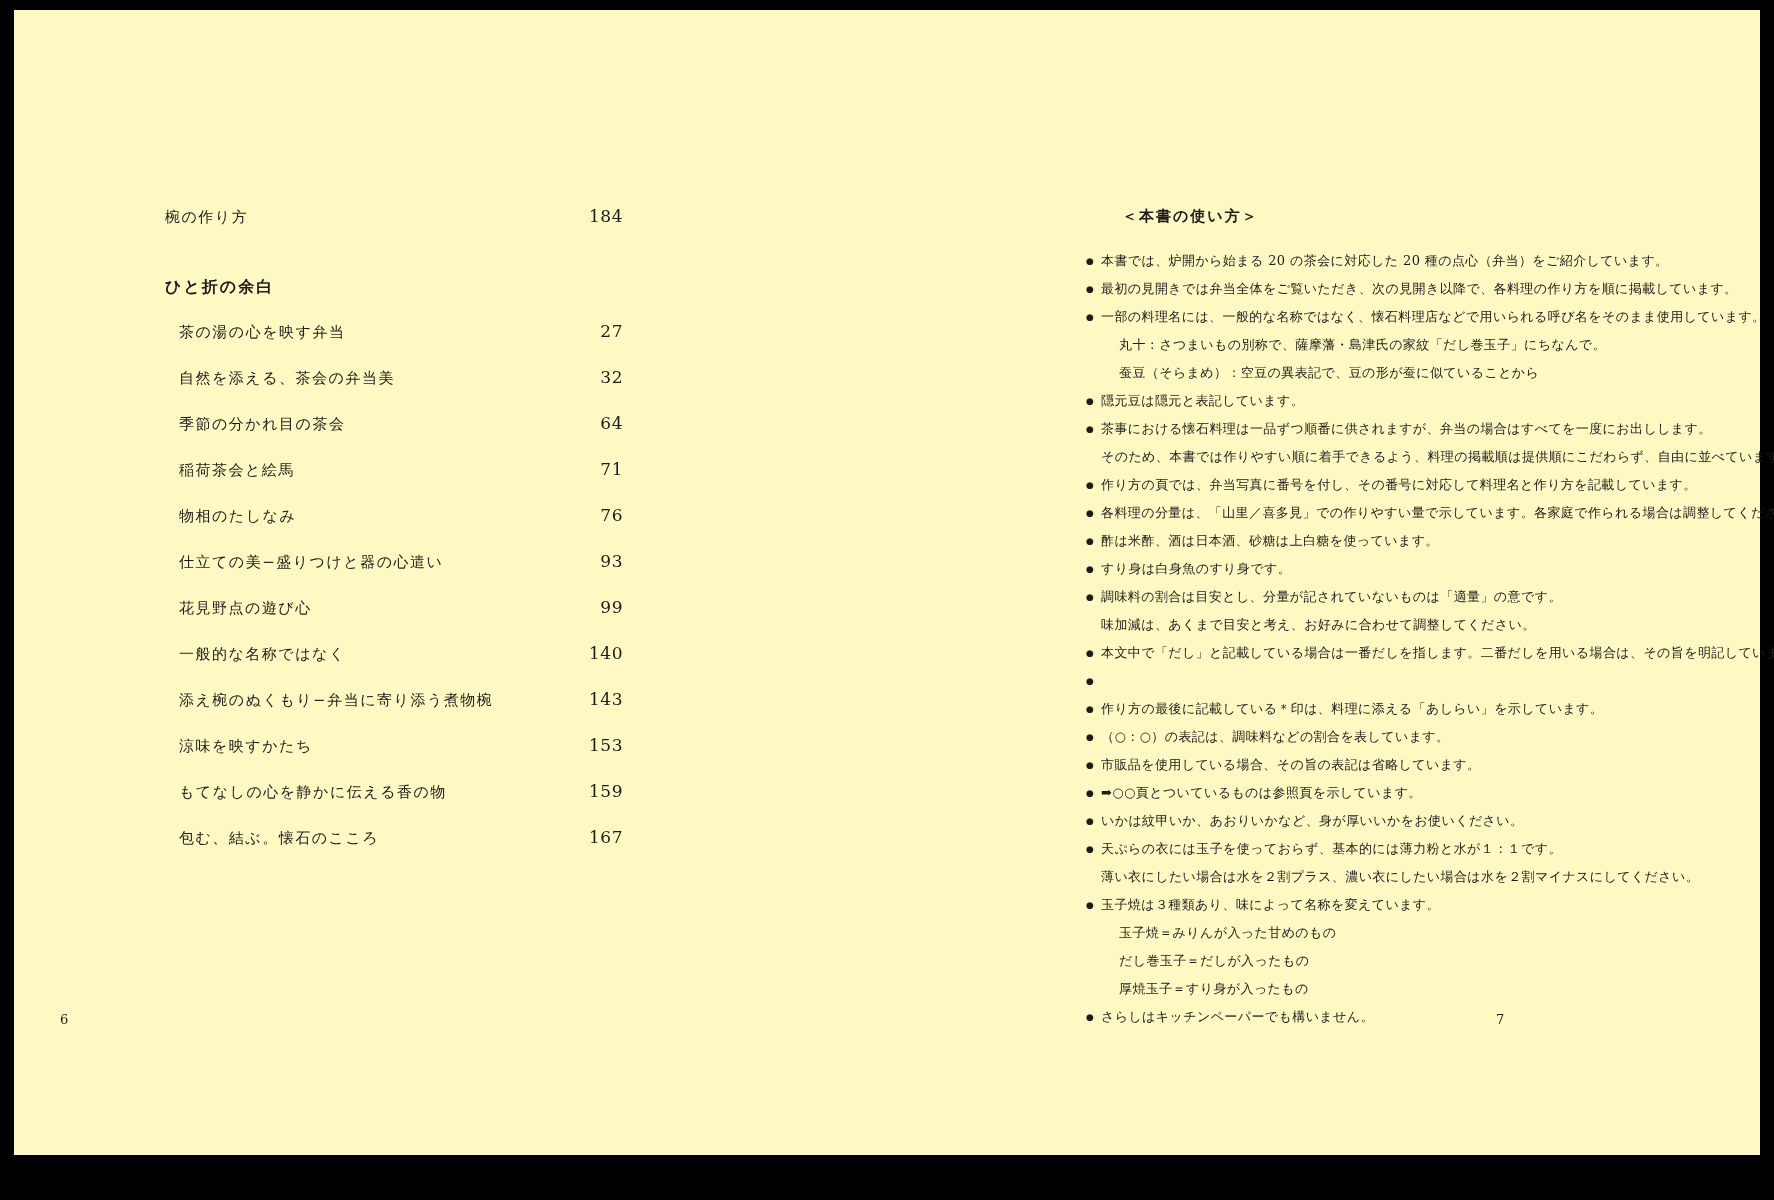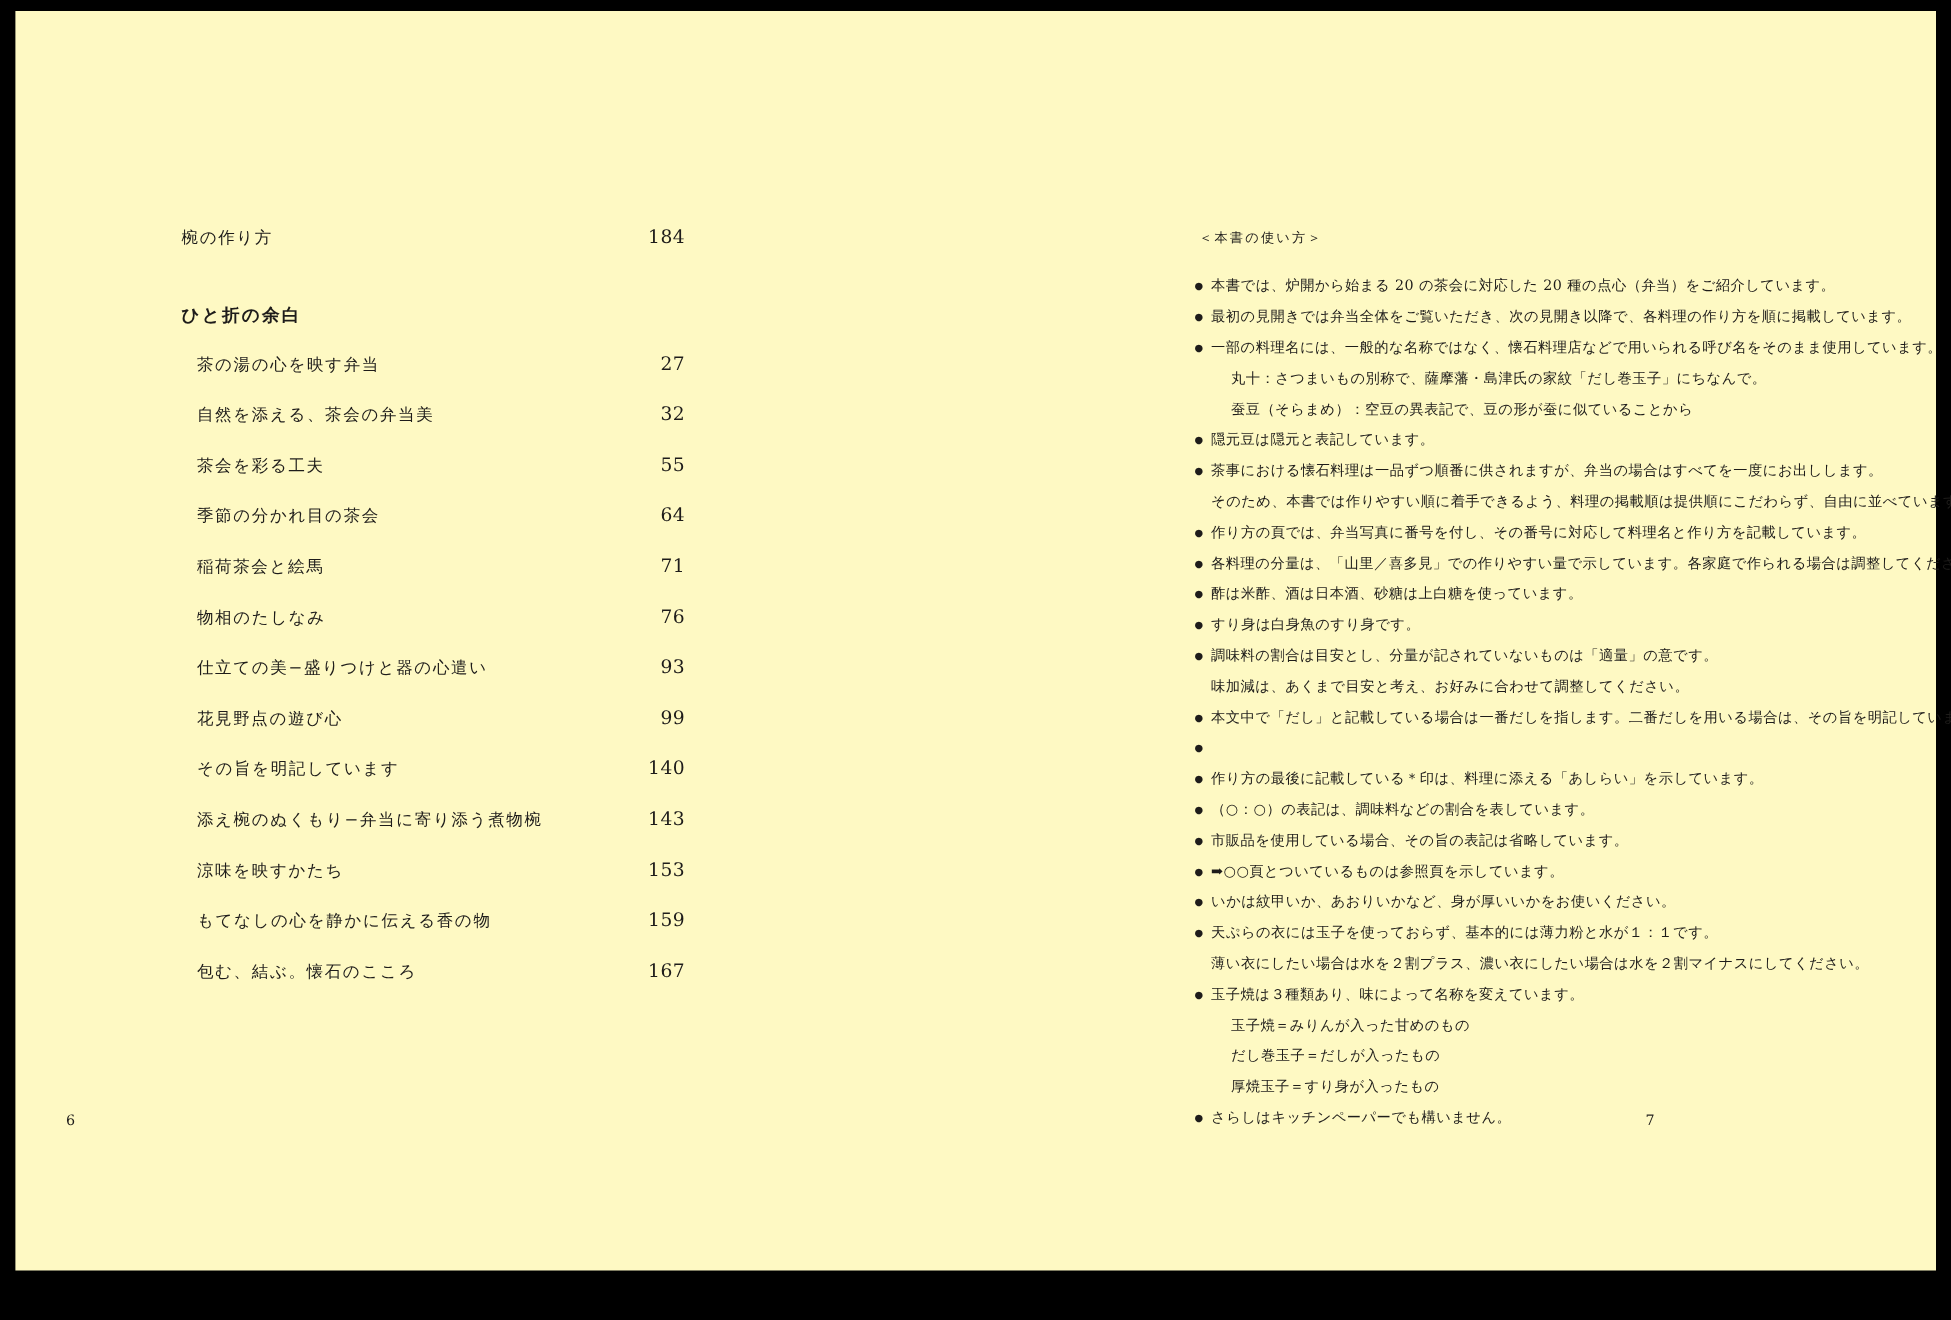--- a/index.html
+++ b/index.html
@@ -26,21 +26,21 @@
     margin-top:48px; height:24px; line-height:24px;
     font-weight:bold; font-size:16px; letter-spacing:2px;
   }
   #toc-items { margin-top:21px; }
   #toc-items .toc-row + .toc-row { margin-top:24px; }
   .toc-item .toc-title { padding-left:14px; }
   
   .usage { position:absolute; left:1071px; top:195px; width:665px; }
   .usage-title {
     height:22px; line-height:22px; padding-left:5px; margin-bottom:25px;
-    font-weight:normal; font-size:12px; letter-spacing:2px;
+    font-weight:bold; font-size:15px; letter-spacing:2px;margin-left:32px;
   }
   .line {
     position:relative; height:18px; line-height:18px; margin-bottom:10px;
     padding-left:16px; white-space:nowrap;
     font-size:13px; letter-spacing:0.4px;
   }
   .line-sub  { padding-left:34px; }
   .line-cont { padding-left:16px; }
   .marker {
     position:absolute; left:1px; top:0; height:18px; line-height:18px;
@@ -67,45 +67,41 @@
     <div id="toc-items">
         <div class="toc-row toc-item">
     <span class="toc-title">茶の湯の心を映す弁当</span>
     <span class="toc-page">27</span>
   </div>
         <div class="toc-row toc-item">
     <span class="toc-title">自然を添える、茶会の弁当美</span>
     <span class="toc-page">32</span>
   </div>
         <div class="toc-row toc-item">
-    <span class="toc-title">茶会を彩る工夫</span>
-    <span class="toc-page">55</span>
-  </div>
-        <div class="toc-row toc-item">
     <span class="toc-title">季節の分かれ目の茶会</span>
     <span class="toc-page">64</span>
   </div>
         <div class="toc-row toc-item">
     <span class="toc-title">稲荷茶会と絵馬</span>
     <span class="toc-page">71</span>
   </div>
         <div class="toc-row toc-item">
     <span class="toc-title">物相のたしなみ</span>
     <span class="toc-page">76</span>
   </div>
         <div class="toc-row toc-item">
     <span class="toc-title">仕立ての美−盛りつけと器の心遣い</span>
     <span class="toc-page">93</span>
   </div>
         <div class="toc-row toc-item">
     <span class="toc-title">花見野点の遊び心</span>
     <span class="toc-page">99</span>
   </div>
         <div class="toc-row toc-item">
-    <span class="toc-title">その旨を明記しています</span>
+    <span class="toc-title">一般的な名称ではなく</span>
     <span class="toc-page">140</span>
   </div>
         <div class="toc-row toc-item">
     <span class="toc-title">添え椀のぬくもり−弁当に寄り添う煮物椀</span>
     <span class="toc-page">143</span>
   </div>
         <div class="toc-row toc-item">
     <span class="toc-title">涼味を映すかたち</span>
     <span class="toc-page">153</span>
   </div>

